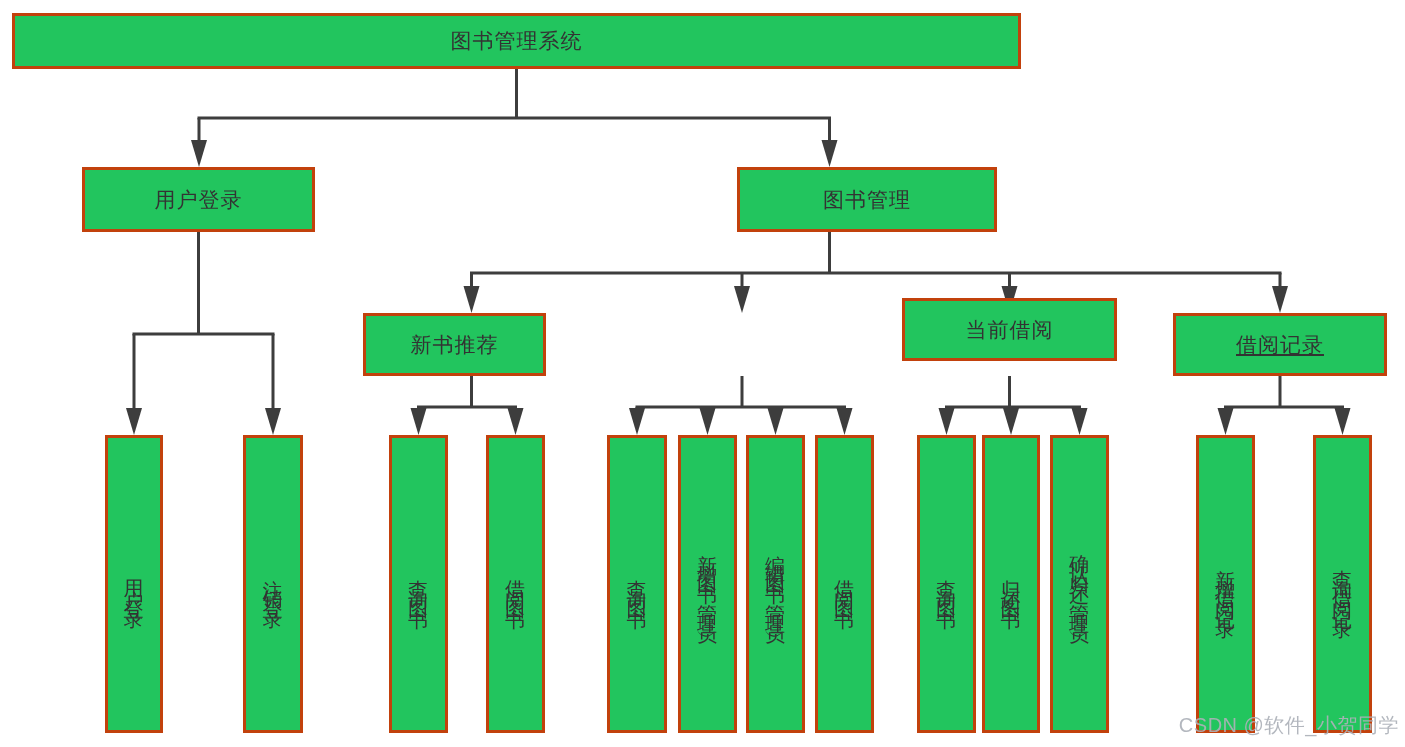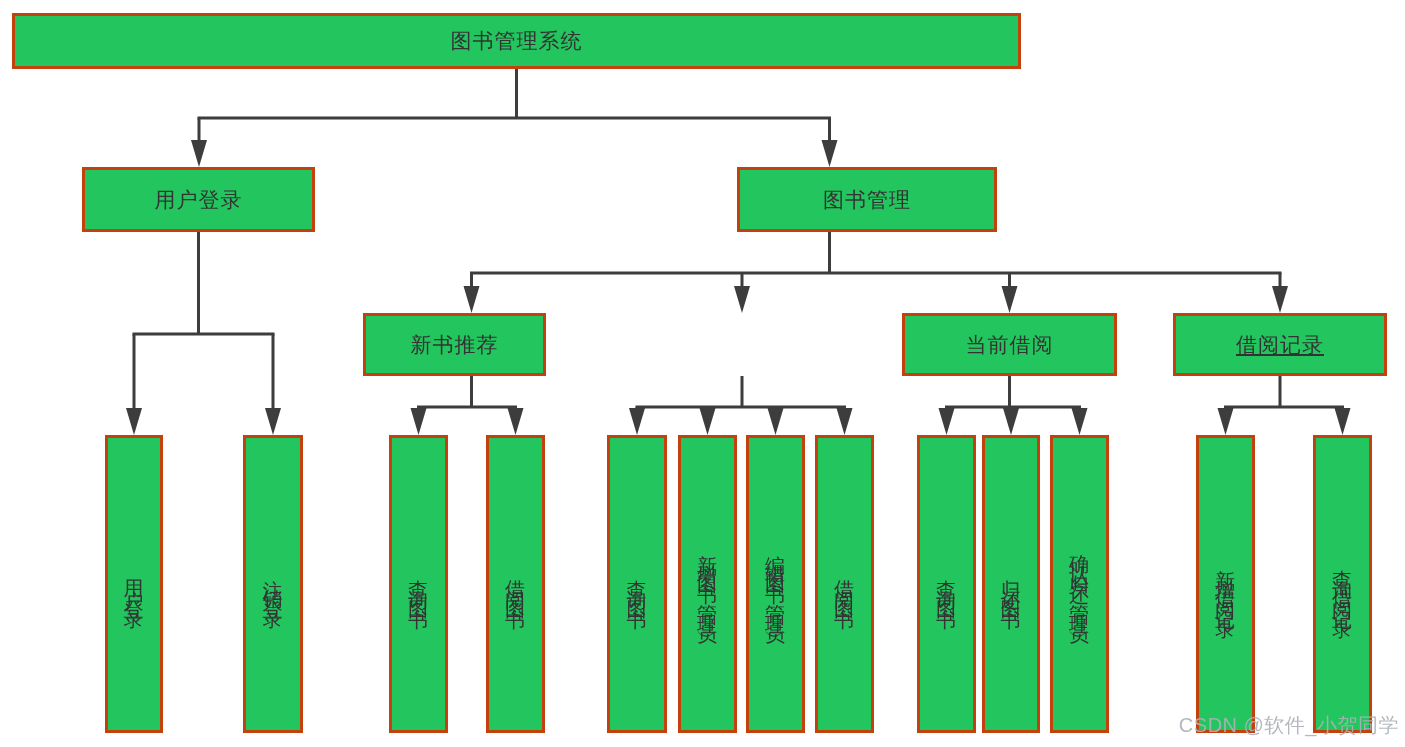--- a/index.html
+++ b/index.html
@@ -38,21 +38,21 @@
     font-size: 20px;
     letter-spacing: 10px;
     line-height: 1;
   }
   
   .n0  { left: 12px;   top: 13px;  width: 1009px; height: 56px; }
   .n1  { left: 82px;   top: 167px; width: 233px;  height: 65px; }
   .n2  { left: 713px;  top: 167px; width: 260px;  height: 65px; margin-left: 24px; }
   .n3  { left: 363px;  top: 313px; width: 183px;  height: 63px; }
   .n4  { left: 635px;  top: 313px; width: 214px;  height: 63px; }
-  .n5  { left: 902px;  top: 313px; width: 215px;  height: 63px; }
+  .n5  { left: 902px;  top: 298px; width: 215px;  height: 63px; }
   .n6  { left: 1173px; top: 313px; width: 214px;  height: 63px; text-decoration: underline; }
   .n7  { left: 105px;  top: 435px; width: 58px;   height: 298px; }
   .n8  { left: 243px;  top: 435px; width: 60px;   height: 298px; }
   .n9  { left: 389px;  top: 435px; width: 59px;   height: 298px; }
   .n10 { left: 486px;  top: 435px; width: 59px;   height: 298px; }
   .n11 { left: 607px;  top: 435px; width: 60px;   height: 298px; }
   .n12 { left: 678px;  top: 435px; width: 59px;   height: 298px; }
   .n13 { left: 746px;  top: 435px; width: 59px;   height: 298px; }
   .n14 { left: 815px;  top: 435px; width: 59px;   height: 298px; }
   .n15 { left: 917px;  top: 435px; width: 59px;   height: 298px; }

